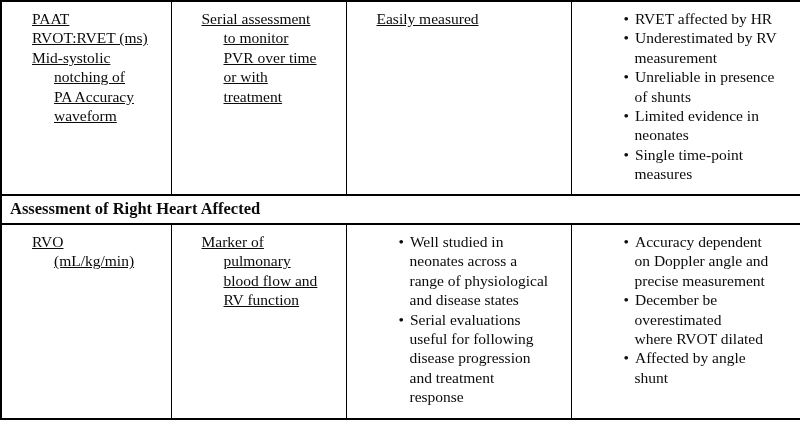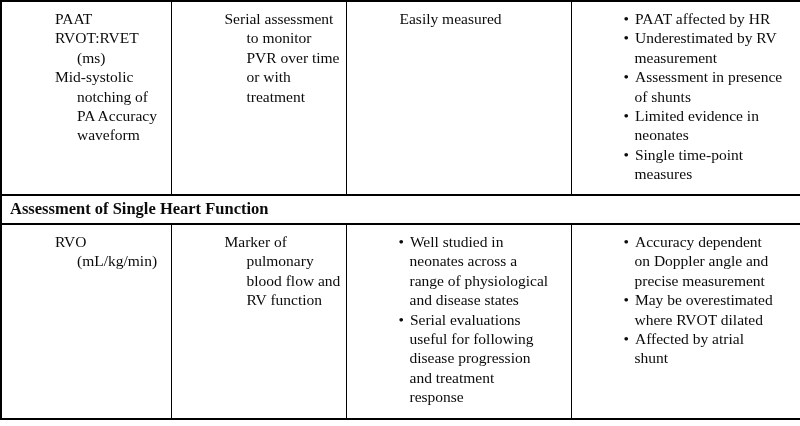--- a/index.html
+++ b/index.html
@@ -30,23 +30,24 @@
   tr.row-data2 td { height: 195px; }
   tr.row-section td {
     height: 29px;
     vertical-align: middle;
     font-weight: bold;
     font-size: 16.5px;
     padding: 0 0 0 8px;
     line-height: 1;
   }
   .para {
-    padding-left: 75px;
+    padding-left: 52px;
     text-indent: -22px;
     white-space: pre-line;
+    text-decoration: underline;
   }
   .bullet {
     padding-left: 63px;
     text-indent: -11px;
   }
   .bullet .bg { margin-right: 6px; }
   .bullet .bt { white-space: pre-line; }
 </style>
 </head>
 <body>
@@ -73,34 +74,34 @@
       <div class="para">Serial assessment
 to monitor
 PVR over time
 or with
 treatment</div>
     </td>
     <td>
       <div class="para">Easily measured</div>
     </td>
     <td>
-      <div class="bullet"><span class="bg">•</span><span class="bt">PAAT affected by HR</span></div>
+      <div class="bullet"><span class="bg">•</span><span class="bt">RVET affected by HR</span></div>
       <div class="bullet"><span class="bg">•</span><span class="bt">Underestimated by RV
 measurement</span></div>
-      <div class="bullet"><span class="bg">•</span><span class="bt">Assessment in presence
+      <div class="bullet"><span class="bg">•</span><span class="bt">Unreliable in presence
 of shunts</span></div>
       <div class="bullet"><span class="bg">•</span><span class="bt">Limited evidence in
 neonates</span></div>
       <div class="bullet"><span class="bg">•</span><span class="bt">Single time-point
 measures</span></div>
     </td>
   </tr>
 
   <tr class="row-section">
-    <td colspan="4">Assessment of Single Heart Function</td>
+    <td colspan="4">Assessment of Right Heart Affected</td>
   </tr>
 
   <tr class="row-data2">
     <td>
       <div class="para">RVO
 (mL/kg/min)</div>
     </td>
     <td>
       <div class="para">Marker of
 pulmonary
@@ -115,20 +116,20 @@
       <div class="bullet"><span class="bg">•</span><span class="bt">Serial evaluations
 useful for following
 disease progression
 and treatment
 response</span></div>
     </td>
     <td>
       <div class="bullet"><span class="bg">•</span><span class="bt">Accuracy dependent
 on Doppler angle and
 precise measurement</span></div>
-      <div class="bullet"><span class="bg">•</span><span class="bt">May be overestimated
+      <div class="bullet"><span class="bg">•</span><span class="bt">December be overestimated
 where RVOT dilated</span></div>
-      <div class="bullet"><span class="bg">•</span><span class="bt">Affected by atrial
+      <div class="bullet"><span class="bg">•</span><span class="bt">Affected by angle
 shunt</span></div>
     </td>
   </tr>
 </tbody>
   </table>
 
 </body></html>

